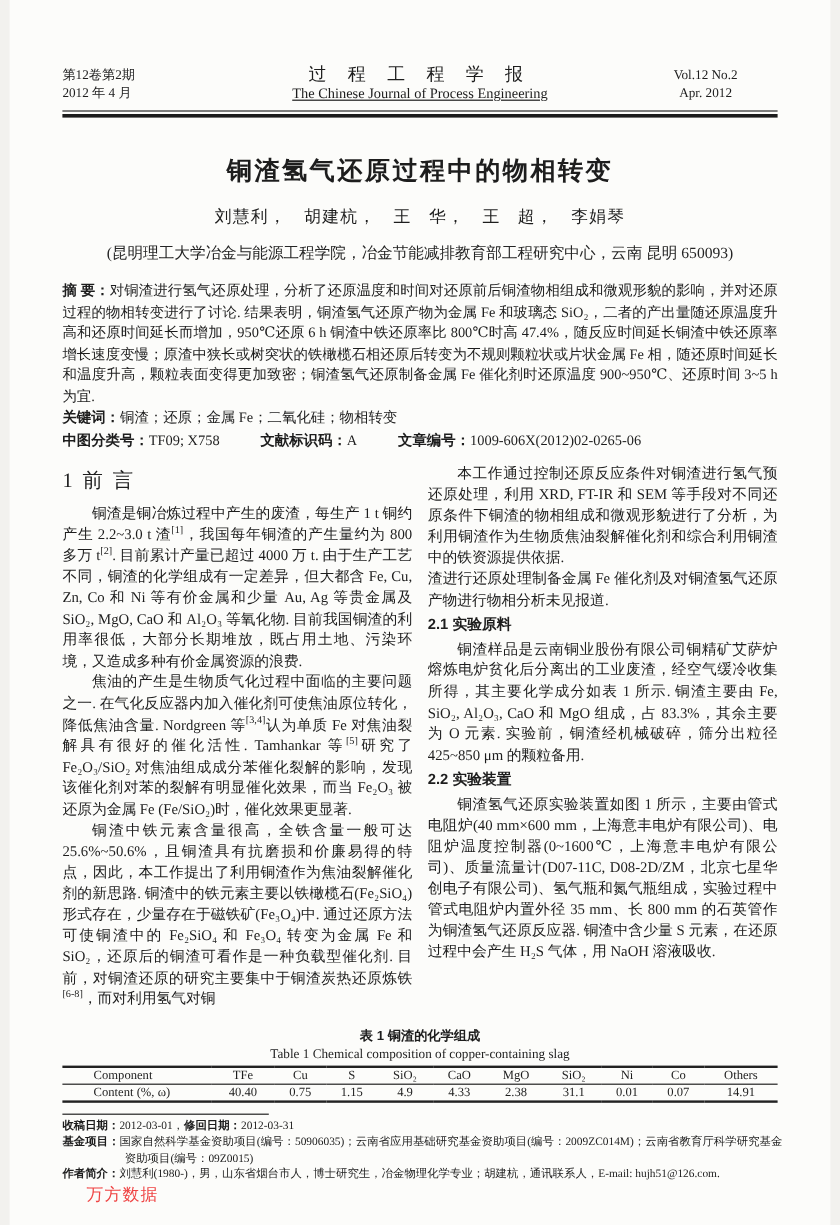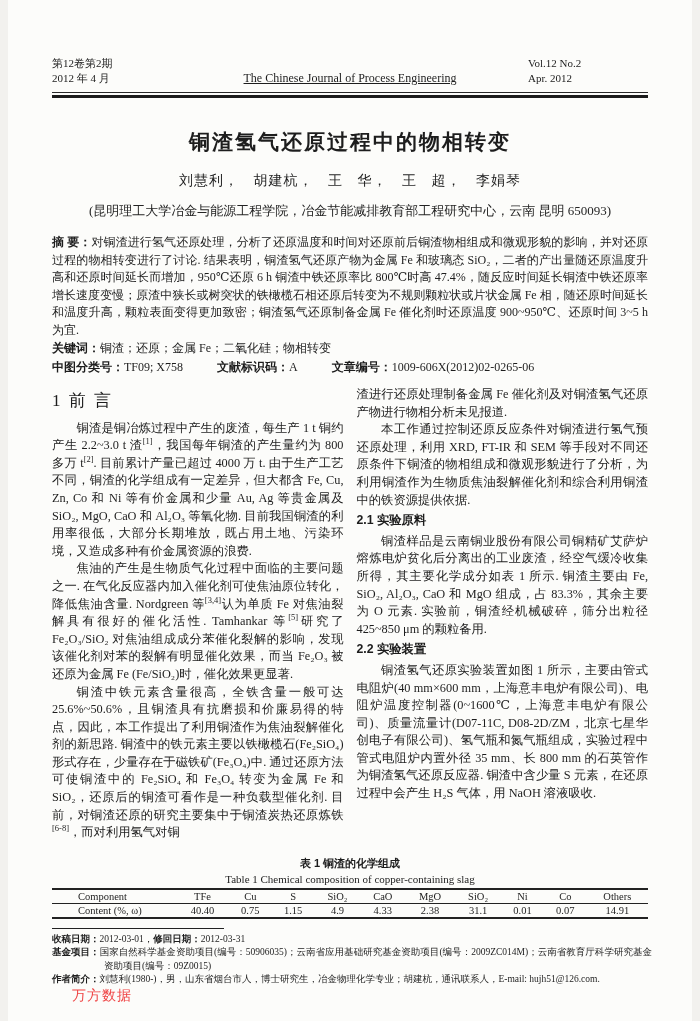--- a/index.html
+++ b/index.html
@@ -10,21 +10,21 @@
     background:#fcfcfa;
     color:#1d1d1d;
     font-family:"Liberation Serif","DejaVu Serif",serif;
     overflow:hidden;
     box-sizing:border-box;
   }
   
   .jheader{display:flex;justify-content:space-between;align-items:flex-end;
     padding:56px 44px 4px 44px;font-size:11px;line-height:15px;}
   .jheader .left,.jheader .right{width:120px;}
-  .jheader .right{text-align:left;}
+  .jheader .right{text-align:center;}
   .jheader .center{flex:1;text-align:center;}
   .journal-cn{font-size:15px;letter-spacing:7px;}
   .journal-en{font-size:12px;text-decoration:underline;}
   .rule-thin{border-top:1px solid #2a2a2a;margin:2px 44px 0 44px;}
   .rule-thick{height:3px;background:#1b1b1b;margin:2px 44px 0 44px;}
   
   .title{margin-top:30px;text-align:center;font-size:21px;font-weight:bold;letter-spacing:2px;}
   .authors{margin-top:16px;text-align:center;font-size:14px;word-spacing:10px;letter-spacing:1px;}
   .affiliation{margin-top:12px;text-align:center;font-size:13px;color:#242424;}
   
@@ -66,20 +66,21 @@
 <body>
 
 <div class="page">
 
   <div class="jheader">
     <div class="left">
       <div>第12卷第2期</div>
       <div>2012 年 4 月</div>
     </div>
     <div class="center">
+      <div class="journal-cn">过 程 工 程 学 报</div>
       <div class="journal-en">The Chinese Journal of Process Engineering</div>
     </div>
     <div class="right">
       <div>Vol.12 No.2</div>
       <div>Apr. 2012</div>
     </div>
   </div>
   <div class="rule-thin"></div>
   <div class="rule-thick"></div>
 
@@ -94,22 +95,22 @@
   <p class="metaline"><b>中图分类号：</b><span>TF09; X758</span><span class="gap"></span><b>文献标识码：</b><span>A</span><span class="gap"></span><b>文章编号：</b><span>1009-606X(2012)02-0265-06</span></p>
 
   <div class="columns">
     <div class="col">
       <div class="sec-heading">1  前 言</div>
       <p class="para"><span>铜渣是铜冶炼过程中产生的废渣，每生产 1 t 铜约产生 2.2~3.0 t 渣</span><sup class="ref">[1]</sup><span>，我国每年铜渣的产生量约为 800 多万 t</span><sup class="ref">[2]</sup><span>. 目前累计产量已超过 4000 万 t. 由于生产工艺不同，铜渣的化学组成有一定差异，但大都含 Fe, Cu, Zn, Co 和 Ni 等有价金属和少量 Au, Ag 等贵金属及 SiO₂, MgO, CaO 和 Al₂O₃ 等氧化物. 目前我国铜渣的利用率很低，大部分长期堆放，既占用土地、污染环境，又造成多种有价金属资源的浪费.</span></p>
       <p class="para"><span>焦油的产生是生物质气化过程中面临的主要问题之一. 在气化反应器内加入催化剂可使焦油原位转化，降低焦油含量. Nordgreen 等</span><sup class="ref">[3,4]</sup><span>认为单质 Fe 对焦油裂解具有很好的催化活性. Tamhankar 等</span><sup class="ref">[5]</sup><span>研究了 Fe₂O₃/SiO₂ 对焦油组成成分苯催化裂解的影响，发现该催化剂对苯的裂解有明显催化效果，而当 Fe₂O₃ 被还原为金属 Fe (Fe/SiO₂)时，催化效果更显著.</span></p>
       <p class="para"><span>铜渣中铁元素含量很高，全铁含量一般可达 25.6%~50.6%，且铜渣具有抗磨损和价廉易得的特点，因此，本工作提出了利用铜渣作为焦油裂解催化剂的新思路. 铜渣中的铁元素主要以铁橄榄石(Fe₂SiO₄)形式存在，少量存在于磁铁矿(Fe₃O₄)中. 通过还原方法可使铜渣中的 Fe₂SiO₄ 和 Fe₃O₄ 转变为金属 Fe 和 SiO₂，还原后的铜渣可看作是一种负载型催化剂. 目前，对铜渣还原的研究主要集中于铜渣炭热还原炼铁</span><sup class="ref">[6-8]</sup><span>，而对利用氢气对铜</span></p>
     </div>
     <div class="col">
+      <p class="para">本工作通过控制还原反应条件对铜渣进行氢气预还原处理，利用 XRD, FT-IR 和 SEM 等手段对不同还原条件下铜渣的物相组成和微观形貌进行了分析，为利用铜渣作为生物质焦油裂解催化剂和综合利用铜渣中的铁资源提供依据.</p>
       <p class="para cont">渣进行还原处理制备金属 Fe 催化剂及对铜渣氢气还原产物进行物相分析未见报道.</p>
-      <p class="para">本工作通过控制还原反应条件对铜渣进行氢气预还原处理，利用 XRD, FT-IR 和 SEM 等手段对不同还原条件下铜渣的物相组成和微观形貌进行了分析，为利用铜渣作为生物质焦油裂解催化剂和综合利用铜渣中的铁资源提供依据.</p>
       <div class="sub-heading">2.1 实验原料</div>
       <p class="para">铜渣样品是云南铜业股份有限公司铜精矿艾萨炉熔炼电炉贫化后分离出的工业废渣，经空气缓冷收集所得，其主要化学成分如表 1 所示. 铜渣主要由 Fe, SiO₂, Al₂O₃, CaO 和 MgO 组成，占 83.3%，其余主要为 O 元素. 实验前，铜渣经机械破碎，筛分出粒径 425~850 μm 的颗粒备用.</p>
       <div class="sub-heading">2.2 实验装置</div>
       <p class="para">铜渣氢气还原实验装置如图 1 所示，主要由管式电阻炉(40 mm×600 mm，上海意丰电炉有限公司)、电阻炉温度控制器(0~1600℃，上海意丰电炉有限公司)、质量流量计(D07-11C, D08-2D/ZM，北京七星华创电子有限公司)、氢气瓶和氮气瓶组成，实验过程中管式电阻炉内置外径 35 mm、长 800 mm 的石英管作为铜渣氢气还原反应器. 铜渣中含少量 S 元素，在还原过程中会产生 H₂S 气体，用 NaOH 溶液吸收.</p>
     </div>
   </div>
 
   <div class="tablock">
     <div class="tcap-cn">表 1  铜渣的化学组成</div>
     <div class="tcap-en">Table 1   Chemical composition of copper-containing slag</div>

